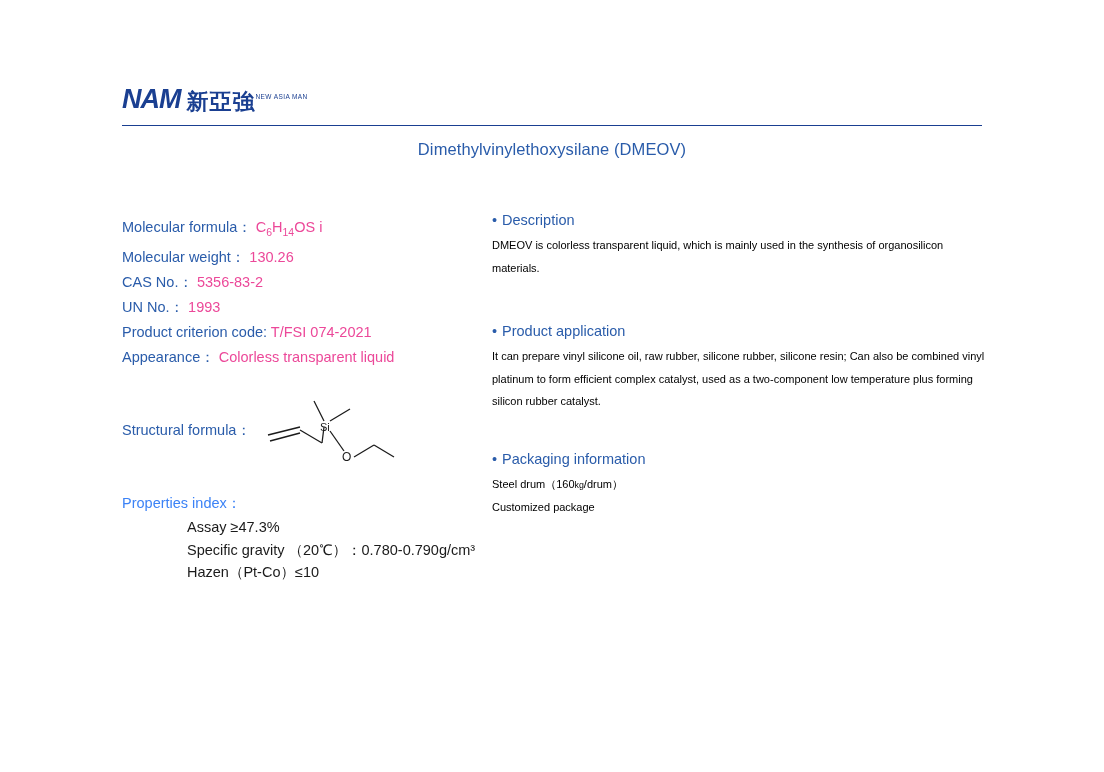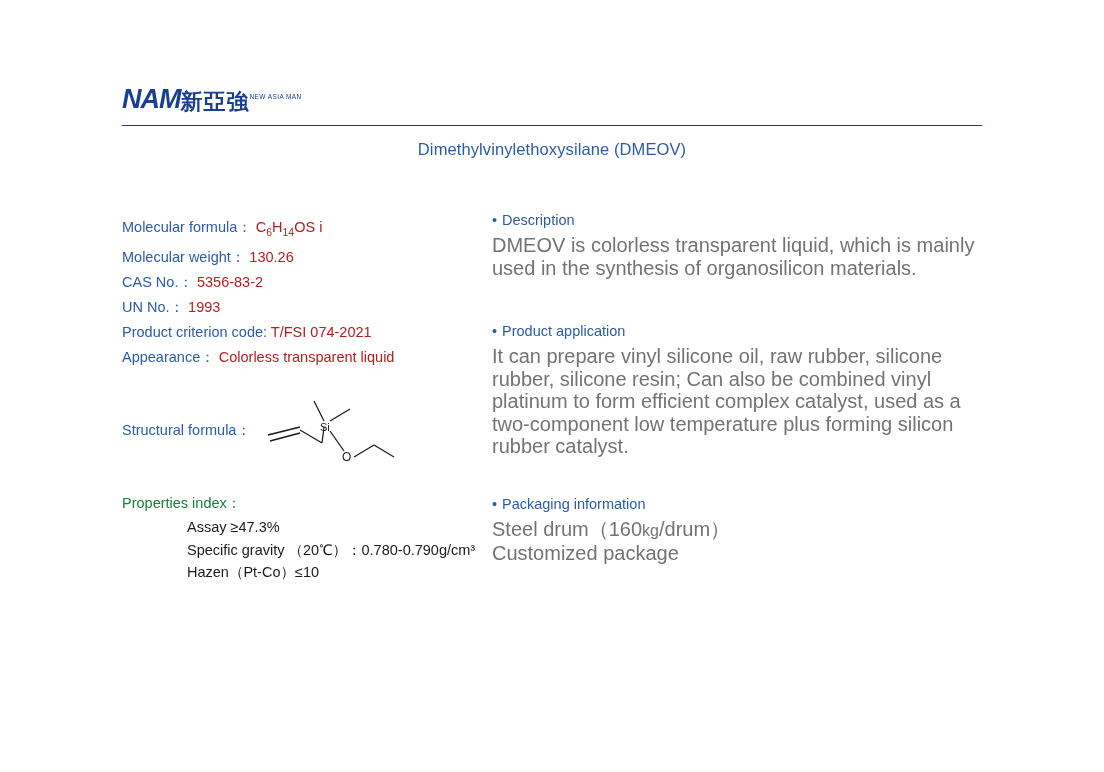--- a/index.html
+++ b/index.html
@@ -27,21 +27,21 @@
     top: 86px;
     width: 860px;
     height: 42px;
   }
   .logo {
     position: absolute;
     left: 0;
     top: 0;
     display: flex;
     align-items: flex-end;
-    gap: 0;
+    gap: 6px;
   }
   .logo-mark {
     font-family: "Liberation Sans", sans-serif;
     font-weight: bold;
     font-style: italic;
     font-size: 27px;
     letter-spacing: -1px;
     color: #1a3f91;
     line-height: 1;
   }
@@ -92,21 +92,21 @@
   }
   .prop-line {
     font-size: 14.5px;
     line-height: 25px;
     white-space: nowrap;
   }
   .label {
     color: #2a5caa;
   }
   .value {
-    color: #b91c1c;
+    color: #ec4899;
   }
   sub { font-size: 0.72em; }
 
   
   .struct-block {
     position: absolute;
     left: 122px;
     top: 405px;
     width: 400px;
     height: 85px;
@@ -127,21 +127,21 @@
 
   
   .props-block {
     position: absolute;
     left: 122px;
     top: 494px;
     width: 420px;
   }
   .props-title {
     font-size: 14.5px;
-    color: #15803d;
+    color: #3b82f6;
     margin-bottom: 3px;
   }
   .props-list {
     margin: 0;
     padding: 0 0 0 65px;
     list-style: none;
   }
   .props-list li {
     font-size: 14.5px;
     line-height: 22.5px;
@@ -162,23 +162,23 @@
     color: #2a5caa;
     margin-bottom: 6px;
     white-space: nowrap;
   }
   .bullet {
     display: inline-block;
     width: 10px;
     color: #2a5caa;
   }
   .section-body {
-    font-size: 20px;
+    font-size: 11px;
     line-height: 22.5px;
-    color: #737373;
+    color: #000000;
   }
   .sec-desc { margin-bottom: 44px; }
   .sec-app { margin-bottom: 38px; }
   .pkg-line { white-space: nowrap; }
   .unit-small { font-size: 0.8em; }
 </style>
 </head>
 <body>
 
 <div class="page">

